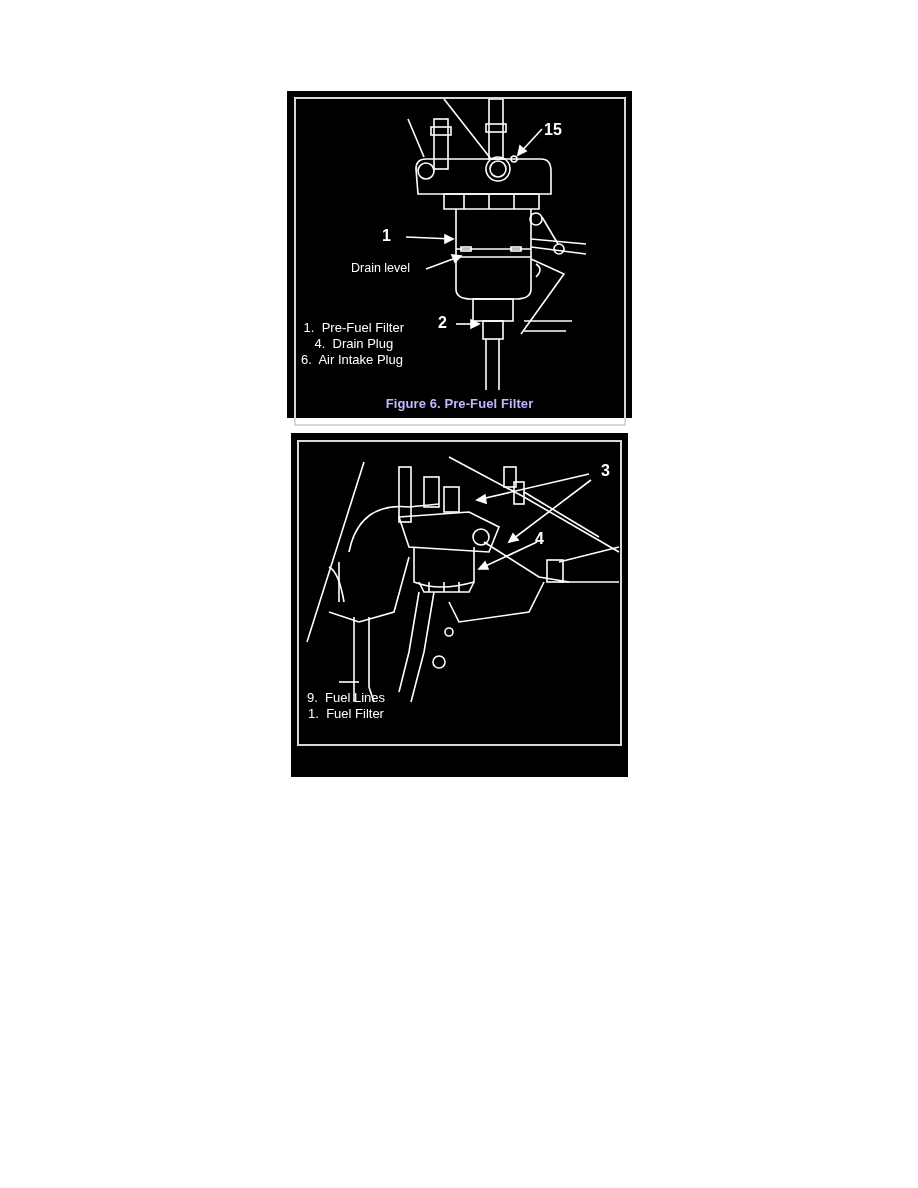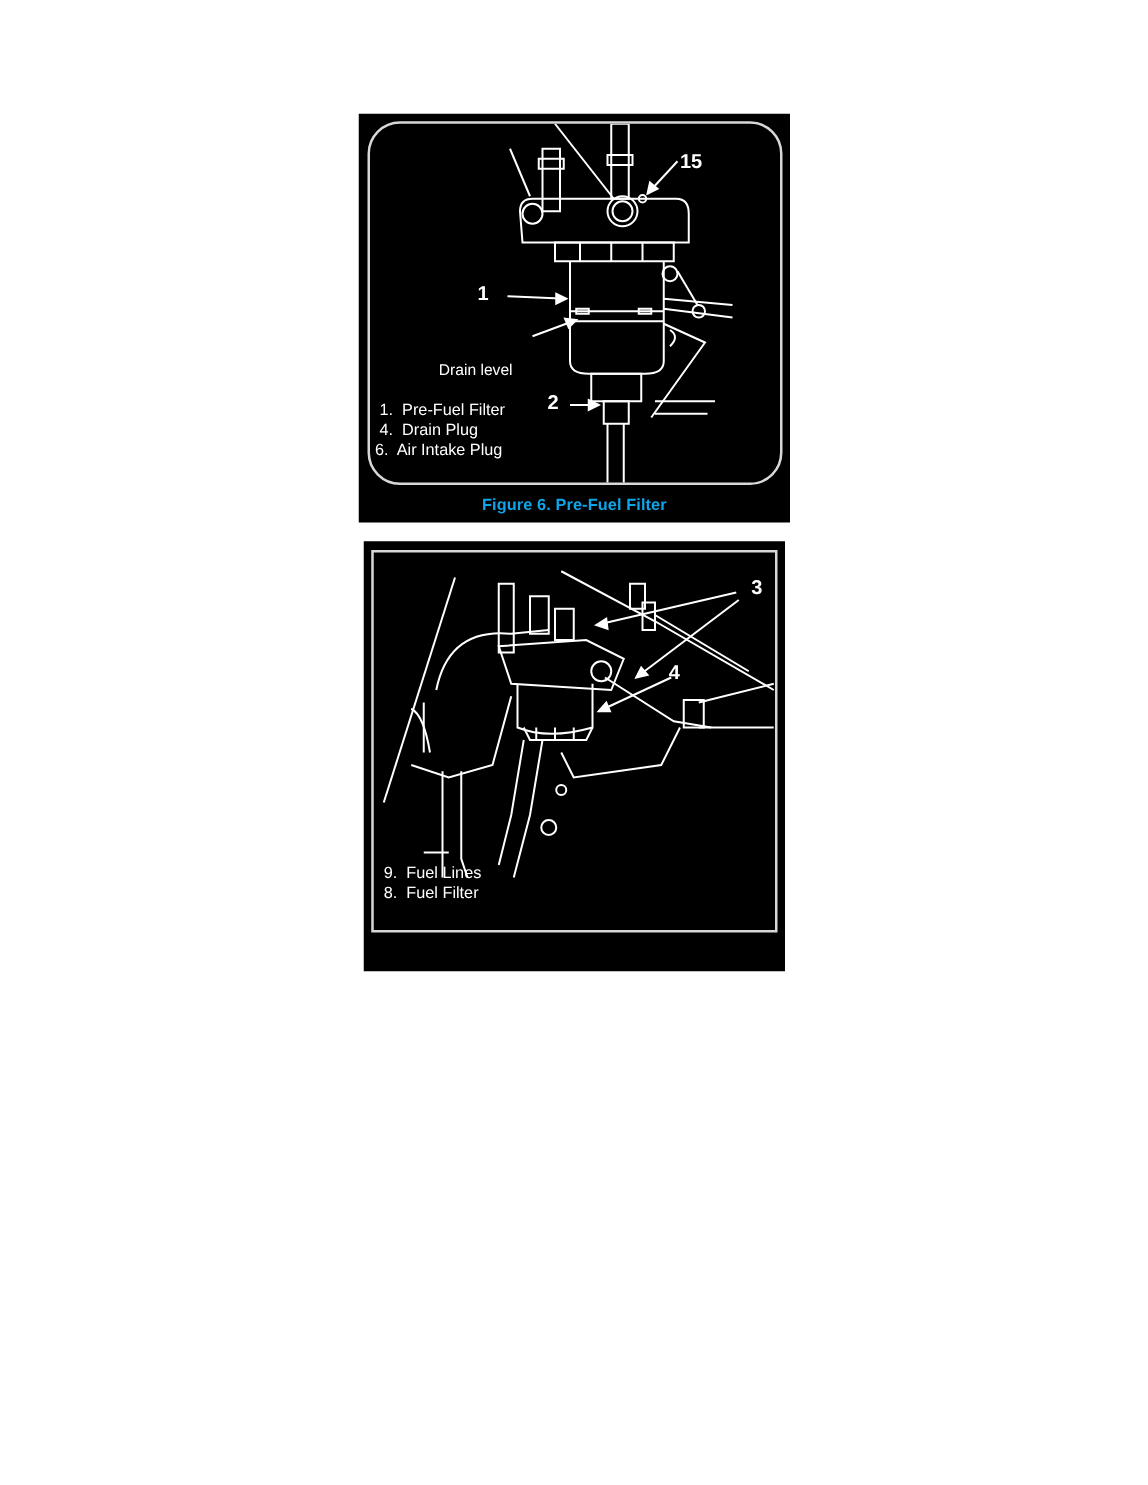--- a/index.html
+++ b/index.html
@@ -1,32 +1,32 @@
 <!DOCTYPE html>
 <html><head>
   <meta charset="utf-8">
   <style>
     html, body { margin: 0; padding: 0; background: #ffffff; }
     body { width: 918px; height: 1188px; position: relative; overflow: hidden;
            font-family: "Liberation Sans", sans-serif; }
     .figure { position: absolute; background: #000000; }
     .fig-inner { position: absolute; border: 2px solid #d8d8d8; box-sizing: border-box; overflow: hidden; }
     .fig-inner svg { position: absolute; left: 0; top: 0; }
-    .caption { position: absolute; left: 0; right: 0; text-align: center; color: #0ea5e9;
+    .caption { position: absolute; left: 0; right: 0; text-align: center; color: #c4b5fd;
                font-weight: bold; font-size: 13px; letter-spacing: 0.1px; }
     .legend { position: absolute; color: #ffffff; font-size: 13px; line-height: 16px; }
-    .legend div { white-space: pre; }
+    .legend div { white-space: pre; text-align: center; }
     .callout { position: absolute; color: #ffffff; font-size: 16px; font-weight: bold; }
-    .label { position: absolute; color: #ffffff; font-size: 12.5px; margin-top: 28px; }
+    .label { position: absolute; color: #ffffff; font-size: 12.5px; }
   </style>
 </head>
 <body>
 
 <div class="figure" style="left:287px; top:91px; width:345px; height:327px;">
-  <div class="fig-inner" style="left:7px; top:6px; width:332px; height:291px;border-radius:26px;">
+  <div class="fig-inner" style="left:7px; top:6px; width:332px; height:329px;">
     <svg width="332" height="291" viewBox="0 0 332 291" fill="none" stroke="#ffffff" stroke-width="1.6">
 
       <line x1="112" y1="20" x2="128" y2="58"></line>
       <line x1="148" y1="0" x2="195" y2="60"></line>
       <rect x="138" y="20" width="14" height="50"></rect>
       <rect x="193" y="0" width="14" height="60"></rect>
       <rect x="190" y="25" width="20" height="8"></rect>
       <rect x="135" y="28" width="20" height="8"></rect>
 
       <path d="M120 70 Q120 60 130 60 L245 60 Q255 60 255 72 L255 95 L122 95 Z"></path>
@@ -121,16 +121,16 @@
       <path d="M178 58 L186 53 L187 61 Z" fill="#ffffff"></path>
       <line x1="292" y1="38" x2="210" y2="100"></line>
       <path d="M210 100 L214 92 L219 98 Z" fill="#ffffff"></path>
       <line x1="238" y1="100" x2="180" y2="127"></line>
       <path d="M180 127 L186 120 L189 127 Z" fill="#ffffff"></path>
     </svg>
     <div class="callout" style="left:302px; top:20px;">3</div>
     <div class="callout" style="left:236px; top:88px;">4</div>
     <div class="legend" style="left:8px; top:248px;">
       <div>9.  Fuel Lines</div>
-      <div>8.  Fuel Filter</div>
+      <div>1.  Fuel Filter</div>
     </div>
   </div>
 </div>
 
 </body></html>

